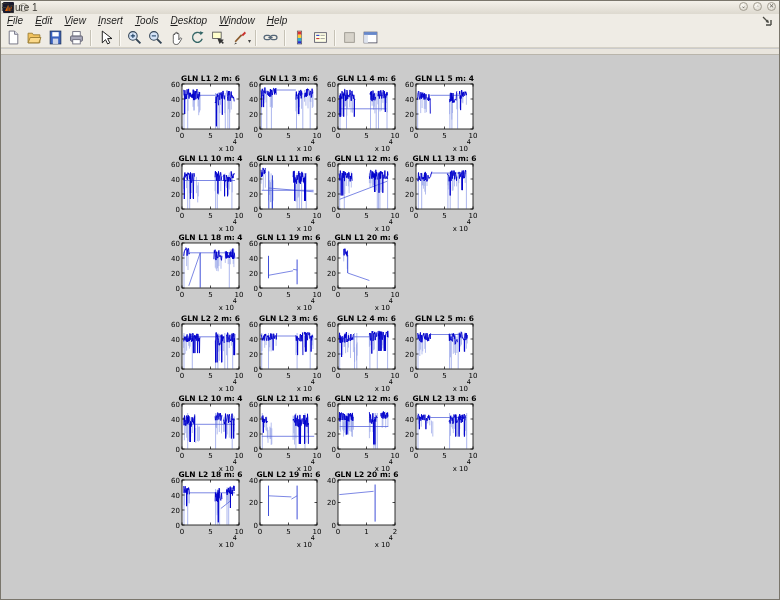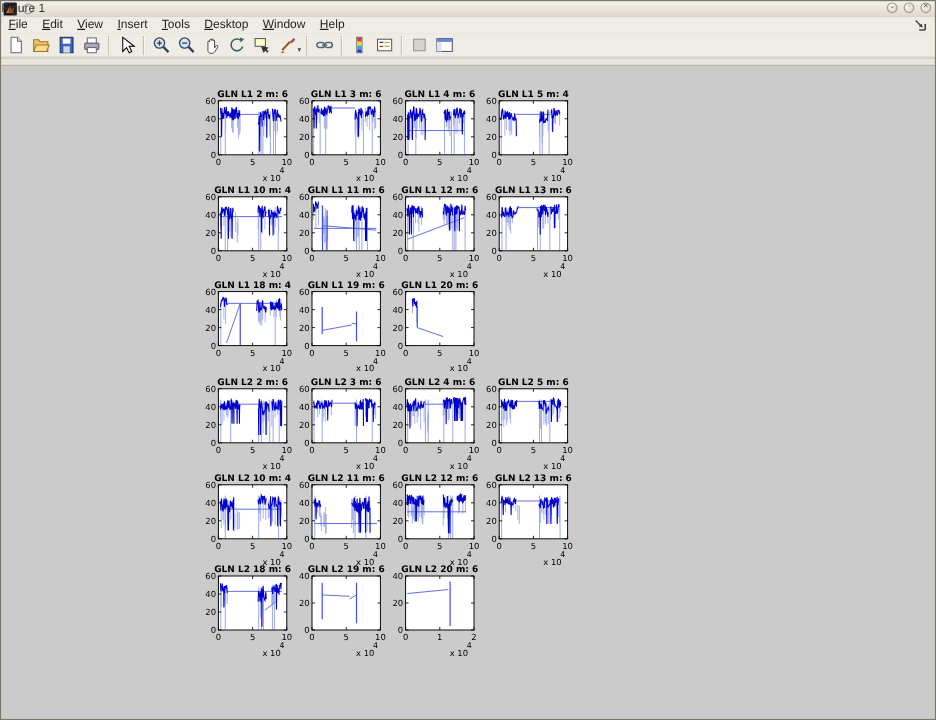--- a/index.html
+++ b/index.html
@@ -17,21 +17,21 @@
     clip-path:polygon(0 100%,45% 0,70% 55%,100% 20%,85% 100%);}
   .roundbtn{width:9px;height:9px;border-radius:50%;margin-left:5px;
     background:radial-gradient(circle at 35% 30%,#fcfaf5,#d4d0c6);
     border:1px solid #a39e92;box-sizing:border-box;position:relative;
     font-size:6px;line-height:7px;text-align:center;color:#5a564c;}
   .tb-title{position:absolute;left:0;right:0;text-align:left;
     font-size:10px;font-weight:normal;color:#3c3a34;pointer-events:none;}
   .tb-right{position:absolute;right:3px;top:1px;display:flex;}
   
   .menubar{position:absolute;left:0;top:13px;width:100%;height:14px;
-    background:#efece5;border-bottom:1px solid #dcd8ce;display:flex;align-items:center;}
+    background:#efece5;border-bottom:1px solid #dcd8ce;display:flex;align-items:center;font-style:italic;}
   .menu-item{font-size:10px;color:#1e1e1e;padding:0 6px;height:14px;line-height:14px;cursor:default;}
   .menu-item u{text-decoration:underline;}
   .dock-btn{position:absolute;right:6px;top:2px;width:11px;height:11px;}
   
   .toolbar{position:absolute;left:0;top:27px;width:100%;height:20px;
     background:#efece5;border-bottom:1px solid #d5d1c6;display:flex;align-items:center;padding-left:2px;box-sizing:border-box;}
   .tool-group{display:flex;align-items:center;}
   .tool-sep{width:1px;height:16px;background:#c6c2b6;border-right:1px solid #fbf9f4;margin:0 3px;}
   .tool-btn{width:19px;height:18px;display:flex;align-items:center;justify-content:center;
     border:1px solid transparent;border-radius:2px;}

